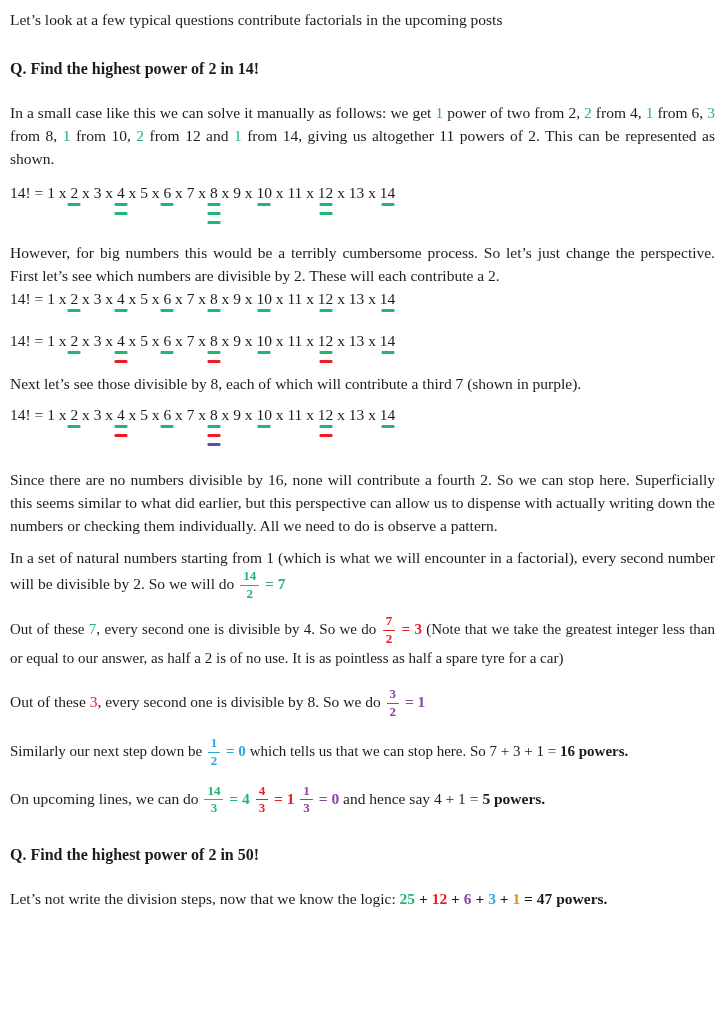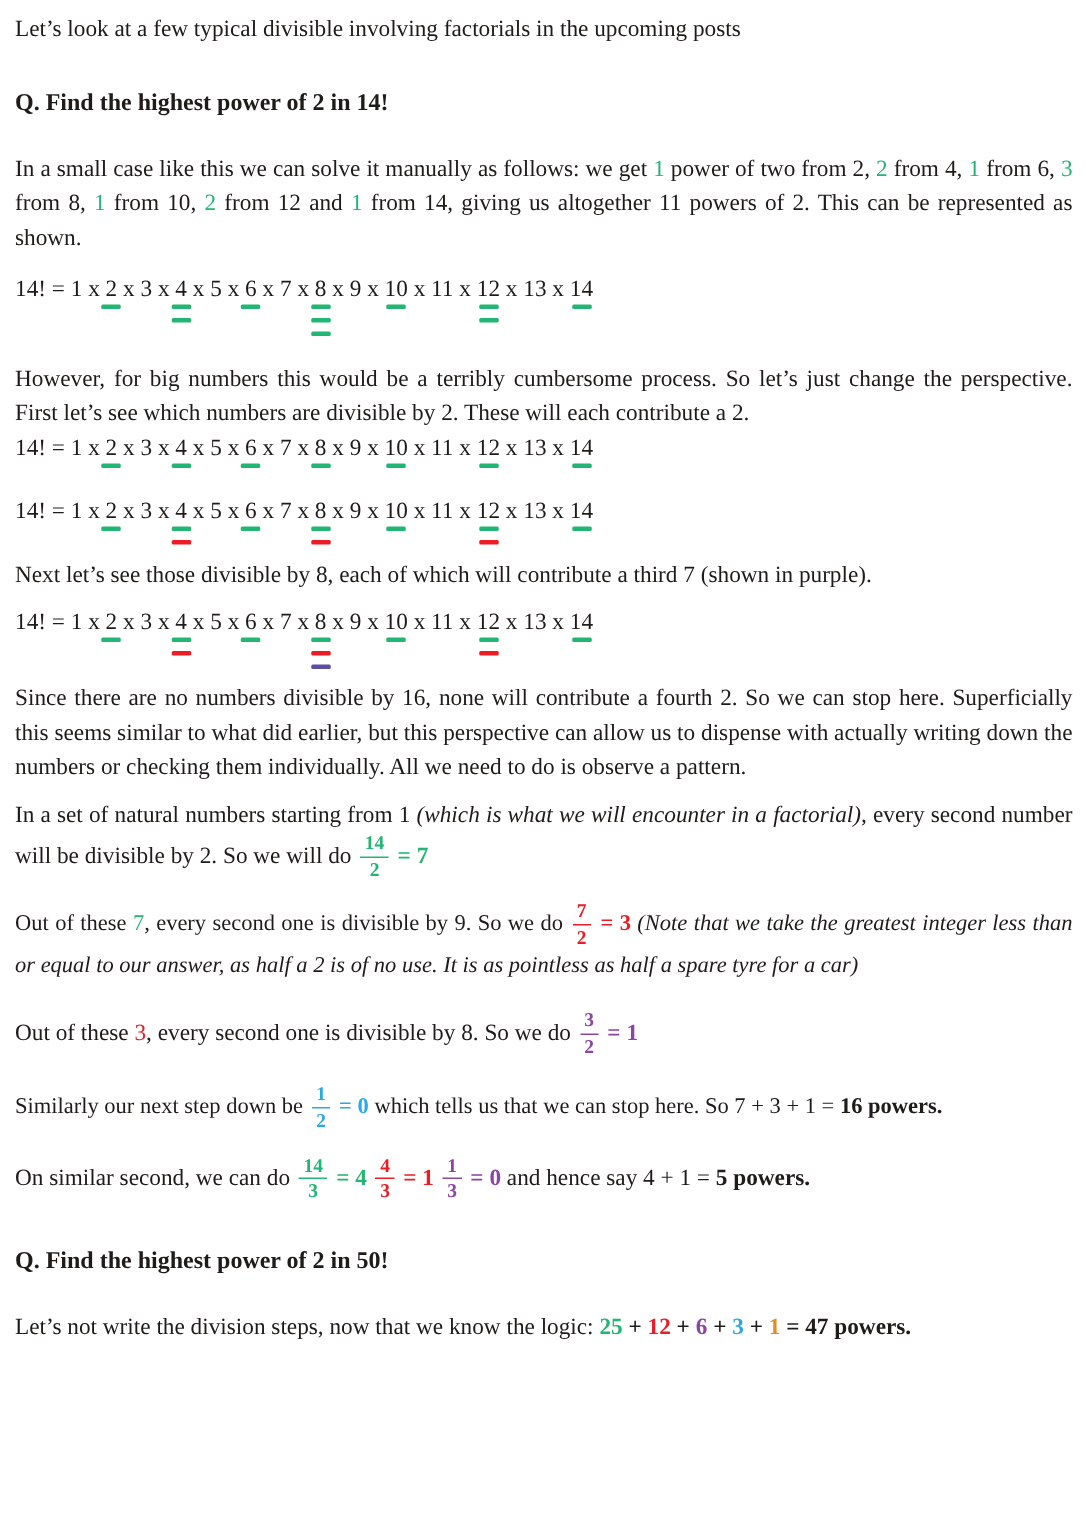--- a/index.html
+++ b/index.html
@@ -21,69 +21,69 @@
     width:13px; height:2.5px; border-radius:1px;
   }
   .frac {
     display:inline-flex; flex-direction:column; align-items:center;
     vertical-align:middle; font-weight:bold; font-size:13px;
     line-height:1.15; margin:0 2px; text-align:center;
   }
   .frac .num { border-bottom:1.6px solid currentColor; padding:0 3px 1px; }
   .frac .den { padding-top:1px; }
   .b { font-weight:bold; }
-  .i { font-style:italic; }
+  .i { }
 </style>
 </head>
 <body>
 
 <div class="doc">
-  <p><span>Let’s look at a few typical divisible involving factorials in the upcoming posts</span></p>
+  <p><span>Let’s look at a few typical questions contribute factorials in the upcoming posts</span></p>
 
   <h3 class="q" style="margin-top:26px">Q. Find the highest power of 2 in 14!</h3>
 
   <p class="j" style="margin-top:21px"><span>In a small case like this we can solve it manually as follows: we get </span><span style="color: rgb(34, 181, 115);">1</span><span> power of two from 2, </span><span style="color: rgb(34, 181, 115);">2</span><span> from 4, </span><span style="color: rgb(34, 181, 115);">1</span><span> from 6, </span><span style="color: rgb(34, 181, 115);">3</span><span> from 8, </span><span style="color: rgb(34, 181, 115);">1</span><span> from 10, </span><span style="color: rgb(34, 181, 115);">2</span><span> from 12 and </span><span style="color: rgb(34, 181, 115);">1</span><span> from 14, giving us altogether 11 powers of 2. This can be represented as shown.</span></p>
 
   <div class="fline" style="margin-top: 14px; padding-bottom: 30px;">14! = 1 x <span class="factor"><span>2</span><span class="dash" style="background: rgb(34, 181, 115); top: calc(100% + 1px);"></span></span> x 3 x <span class="factor"><span>4</span><span class="dash" style="background: rgb(34, 181, 115); top: calc(100% + 1px);"></span><span class="dash" style="background: rgb(34, 181, 115); top: calc(100% + 10px);"></span></span> x 5 x <span class="factor"><span>6</span><span class="dash" style="background: rgb(34, 181, 115); top: calc(100% + 1px);"></span></span> x 7 x <span class="factor"><span>8</span><span class="dash" style="background: rgb(34, 181, 115); top: calc(100% + 1px);"></span><span class="dash" style="background: rgb(34, 181, 115); top: calc(100% + 10px);"></span><span class="dash" style="background: rgb(34, 181, 115); top: calc(100% + 19px);"></span></span> x 9 x <span class="factor"><span>10</span><span class="dash" style="background: rgb(34, 181, 115); top: calc(100% + 1px);"></span></span> x 11 x <span class="factor"><span>12</span><span class="dash" style="background: rgb(34, 181, 115); top: calc(100% + 1px);"></span><span class="dash" style="background: rgb(34, 181, 115); top: calc(100% + 10px);"></span></span> x 13 x <span class="factor"><span>14</span><span class="dash" style="background: rgb(34, 181, 115); top: calc(100% + 1px);"></span></span></div>
 
   <p class="j" style="margin-top:9px"><span>However, for big numbers this would be a terribly cumbersome process. So let’s just change the perspective. First let’s see which numbers are divisible by 2. These will each contribute a 2.</span></p>
 
   <div class="fline" style="margin-top: 3px; padding-bottom: 12px;">14! = 1 x <span class="factor"><span>2</span><span class="dash" style="background: rgb(34, 181, 115); top: calc(100% + 1px);"></span></span> x 3 x <span class="factor"><span>4</span><span class="dash" style="background: rgb(34, 181, 115); top: calc(100% + 1px);"></span></span> x 5 x <span class="factor"><span>6</span><span class="dash" style="background: rgb(34, 181, 115); top: calc(100% + 1px);"></span></span> x 7 x <span class="factor"><span>8</span><span class="dash" style="background: rgb(34, 181, 115); top: calc(100% + 1px);"></span></span> x 9 x <span class="factor"><span>10</span><span class="dash" style="background: rgb(34, 181, 115); top: calc(100% + 1px);"></span></span> x 11 x <span class="factor"><span>12</span><span class="dash" style="background: rgb(34, 181, 115); top: calc(100% + 1px);"></span></span> x 13 x <span class="factor"><span>14</span><span class="dash" style="background: rgb(34, 181, 115); top: calc(100% + 1px);"></span></span></div>
 
 
   <div class="fline" style="margin-top: 12px; padding-bottom: 21px;">14! = 1 x <span class="factor"><span>2</span><span class="dash" style="background: rgb(34, 181, 115); top: calc(100% + 1px);"></span></span> x 3 x <span class="factor"><span>4</span><span class="dash" style="background: rgb(34, 181, 115); top: calc(100% + 1px);"></span><span class="dash" style="background: rgb(236, 27, 36); top: calc(100% + 10px);"></span></span> x 5 x <span class="factor"><span>6</span><span class="dash" style="background: rgb(34, 181, 115); top: calc(100% + 1px);"></span></span> x 7 x <span class="factor"><span>8</span><span class="dash" style="background: rgb(34, 181, 115); top: calc(100% + 1px);"></span><span class="dash" style="background: rgb(236, 27, 36); top: calc(100% + 10px);"></span></span> x 9 x <span class="factor"><span>10</span><span class="dash" style="background: rgb(34, 181, 115); top: calc(100% + 1px);"></span></span> x 11 x <span class="factor"><span>12</span><span class="dash" style="background: rgb(34, 181, 115); top: calc(100% + 1px);"></span><span class="dash" style="background: rgb(236, 27, 36); top: calc(100% + 10px);"></span></span> x 13 x <span class="factor"><span>14</span><span class="dash" style="background: rgb(34, 181, 115); top: calc(100% + 1px);"></span></span></div>
 
   <p style="margin-top:1px"><span>Next let’s see those divisible by 8, each of which will contribute a third 7 (shown in purple).</span></p>
 
   <div class="fline" style="margin-top: 11px; padding-bottom: 30px;">14! = 1 x <span class="factor"><span>2</span><span class="dash" style="background: rgb(34, 181, 115); top: calc(100% + 1px);"></span></span> x 3 x <span class="factor"><span>4</span><span class="dash" style="background: rgb(34, 181, 115); top: calc(100% + 1px);"></span><span class="dash" style="background: rgb(236, 27, 36); top: calc(100% + 10px);"></span></span> x 5 x <span class="factor"><span>6</span><span class="dash" style="background: rgb(34, 181, 115); top: calc(100% + 1px);"></span></span> x 7 x <span class="factor"><span>8</span><span class="dash" style="background: rgb(34, 181, 115); top: calc(100% + 1px);"></span><span class="dash" style="background: rgb(236, 27, 36); top: calc(100% + 10px);"></span><span class="dash" style="background: rgb(92, 78, 164); top: calc(100% + 19px);"></span></span> x 9 x <span class="factor"><span>10</span><span class="dash" style="background: rgb(34, 181, 115); top: calc(100% + 1px);"></span></span> x 11 x <span class="factor"><span>12</span><span class="dash" style="background: rgb(34, 181, 115); top: calc(100% + 1px);"></span><span class="dash" style="background: rgb(236, 27, 36); top: calc(100% + 10px);"></span></span> x 13 x <span class="factor"><span>14</span><span class="dash" style="background: rgb(34, 181, 115); top: calc(100% + 1px);"></span></span></div>
 
-  <p class="j" style="margin-top:0"><span>Since there are no numbers divisible by 16, none will contribute a fourth 2. So we can stop here. Superficially this seems similar to what did earlier, but this perspective can allow us to dispense with actually writing down the numbers or checking them individually. All we need to do is observe a pattern.</span></p>
+  <p class="j" style="margin-top:14px"><span>Since there are no numbers divisible by 16, none will contribute a fourth 2. So we can stop here. Superficially this seems similar to what did earlier, but this perspective can allow us to dispense with actually writing down the numbers or checking them individually. All we need to do is observe a pattern.</span></p>
 
   <p class="j" style="margin-top:9px"><span>In a set of natural numbers starting from 1 </span><span class="i">(which is what we will encounter in a factorial)</span><span>, every second number will be divisible by 2. So we will do </span><span class="frac" style="color: rgb(34, 181, 115);">
         <span class="num">14</span>
         <span class="den">2</span>
       </span><span class="b" style="color: rgb(34, 181, 115);"> = 7</span></p>
 
-  <p class="j fit" style="margin-top:12px"><span>Out of these </span><span style="color: rgb(34, 181, 115);">7</span><span>, every second one is divisible by 9. So we do </span><span class="frac" style="color: rgb(236, 27, 36);">
+  <p class="j fit" style="margin-top:12px"><span>Out of these </span><span style="color: rgb(34, 181, 115);">7</span><span>, every second one is divisible by 4. So we do </span><span class="frac" style="color: rgb(236, 27, 36);">
         <span class="num">7</span>
         <span class="den">2</span>
       </span><span class="b" style="color: rgb(236, 27, 36);"> = 3</span><span> </span><span class="i">(Note that we take the greatest integer less than or equal to our answer, as half a 2 is of no use. It is as pointless as half a spare tyre for a car)</span></p>
 
   <p style="margin-top:17px"><span>Out of these </span><span style="color: rgb(236, 27, 36);">3</span><span>, every second one is divisible by 8. So we do </span><span class="frac" style="color: rgb(140, 68, 165);">
         <span class="num">3</span>
         <span class="den">2</span>
       </span><span class="b" style="color: rgb(140, 68, 165);"> = 1</span></p>
 
   <p class="fit" style="margin-top:16px"><span>Similarly our next step down be </span><span class="frac" style="color: rgb(43, 169, 224);">
         <span class="num">1</span>
         <span class="den">2</span>
       </span><span class="b" style="color: rgb(43, 169, 224);"> = 0</span><span> which tells us that we can stop here. So 7 + 3 + 1 = </span><span class="b">16 powers.</span></p>
 
 
-  <p style="margin-top:15px"><span>On similar second, we can do </span><span class="frac" style="color: rgb(34, 181, 115);">
+  <p style="margin-top:15px"><span>On upcoming lines, we can do </span><span class="frac" style="color: rgb(34, 181, 115);">
         <span class="num">14</span>
         <span class="den">3</span>
       </span><span class="b" style="color: rgb(34, 181, 115);"> = 4</span><span> </span><span class="frac" style="color: rgb(236, 27, 36);">
         <span class="num">4</span>
         <span class="den">3</span>
       </span><span class="b" style="color: rgb(236, 27, 36);"> = 1</span><span> </span><span class="frac" style="color: rgb(140, 68, 165);">
         <span class="num">1</span>
         <span class="den">3</span>
       </span><span class="b" style="color: rgb(140, 68, 165);"> = 0</span><span> and hence say 4 + 1 = </span><span class="b">5 powers.</span></p>
 

